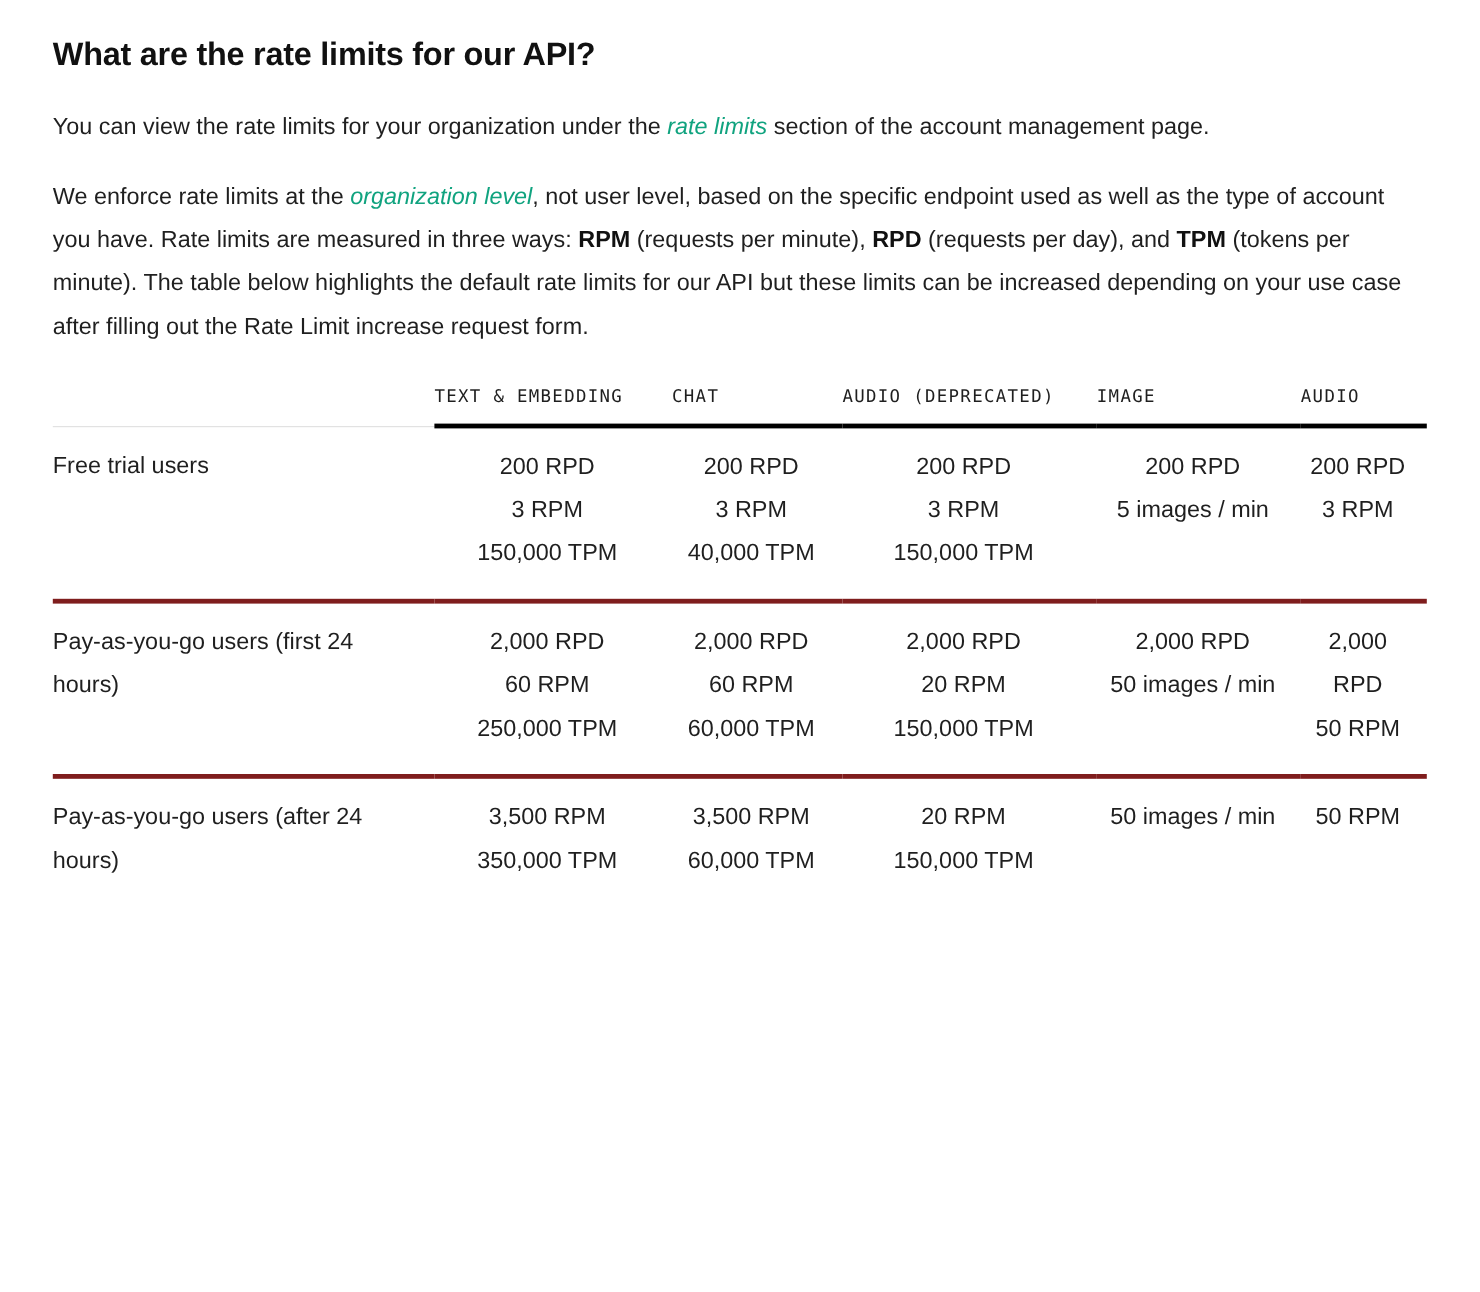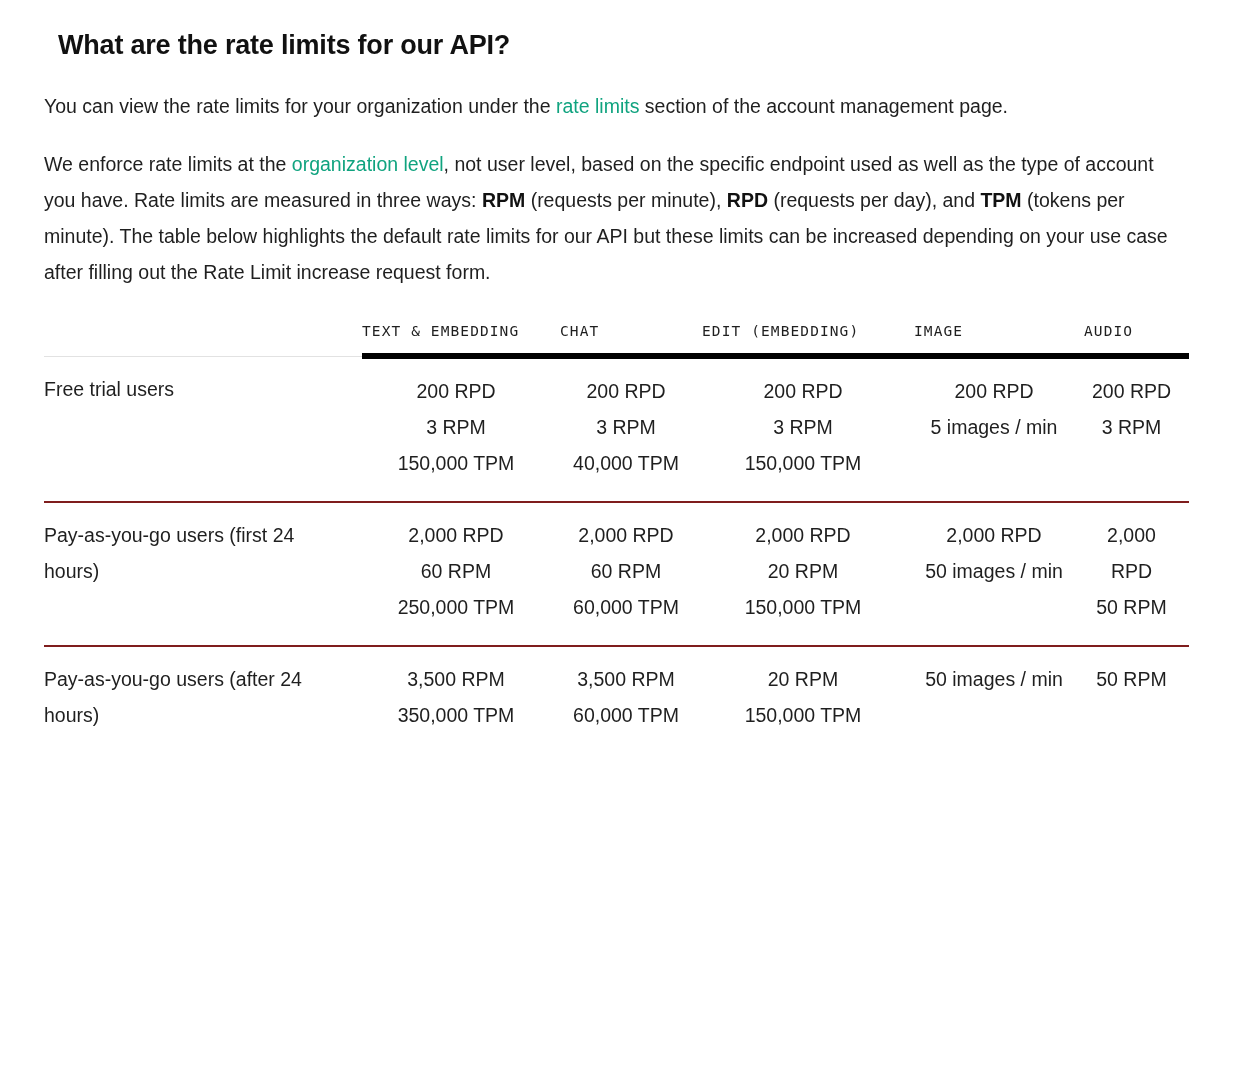--- a/index.html
+++ b/index.html
@@ -15,37 +15,38 @@
     -webkit-font-smoothing: antialiased;
   }
   .page {
     padding: 28px 48px 0 44px;
     box-sizing: border-box;
   }
   h1.title {
     font-size: 27px;
     line-height: 34px;
     font-weight: 700;
-    margin: 0 0 26px 14px;
+    margin: 0 0 26px 0;
     letter-spacing: -0.2px;
     color: #111111;
   }
   p.para {
     font-size: 19.5px;
     line-height: 36px;
     margin: 0 0 22px 0;
     color: #1f1f1f;
     max-width: 1150px;
   }
   p.para.second {
     margin-bottom: 30px;
   }
   a.link {
     color: #10a37f;
     text-decoration: none;
+    font-style: italic;
   }
   strong.b {
     font-weight: 700;
     color: #111;
   }
   table.rates {
     width: 1145px;
     border-collapse: collapse;
     margin-top: 26px;
     table-layout: fixed;
@@ -60,32 +61,32 @@
   table.rates thead th {
     text-align: left;
     vertical-align: bottom;
     font-family: "DejaVu Sans Mono", monospace;
     font-size: 14.5px;
     letter-spacing: 1.1px;
     line-height: 23px;
     font-weight: 400;
     color: #1f1f1f;
     padding: 0 10px 10px 0;
-    border-bottom: 6px solid #000000;
+    border-bottom: 4px solid #000000;
   }
   table.rates thead th.first {
     border-bottom: 1px solid #e2e2e2;
   }
   table.rates tbody td {
     vertical-align: top;
     font-size: 19.5px;
     line-height: 36px;
     color: #1f1f1f;
     padding: 14px 10px 20px 0;
-    border-bottom: 2px solid #7f1d1d;
+    border-bottom: 4px solid #7f1d1d;
   }
   table.rates tbody tr:last-child td {
     border-bottom: none;
   }
   .cellline { display: block; text-align: center; }
 </style>
 </head>
 <body>
 
 <div class="page">
@@ -103,21 +104,21 @@
         <col class="c2">
         <col class="c3">
         <col class="c4">
         <col class="c5">
     </colgroup>
     <thead>
       <tr>
         <th class="first"></th>
         <th>TEXT &amp; EMBEDDING</th>
         <th>CHAT</th>
-        <th>EDIT (EMBEDDING)</th>
+        <th>AUDIO (DEPRECATED)</th>
         <th>IMAGE</th>
         <th>AUDIO</th>
       </tr>
     </thead>
     <tbody>
       <tr>
         <td>Free trial users</td>
         <td>
           <span class="cellline">200 RPD</span>
           <span class="cellline">3 RPM</span>

